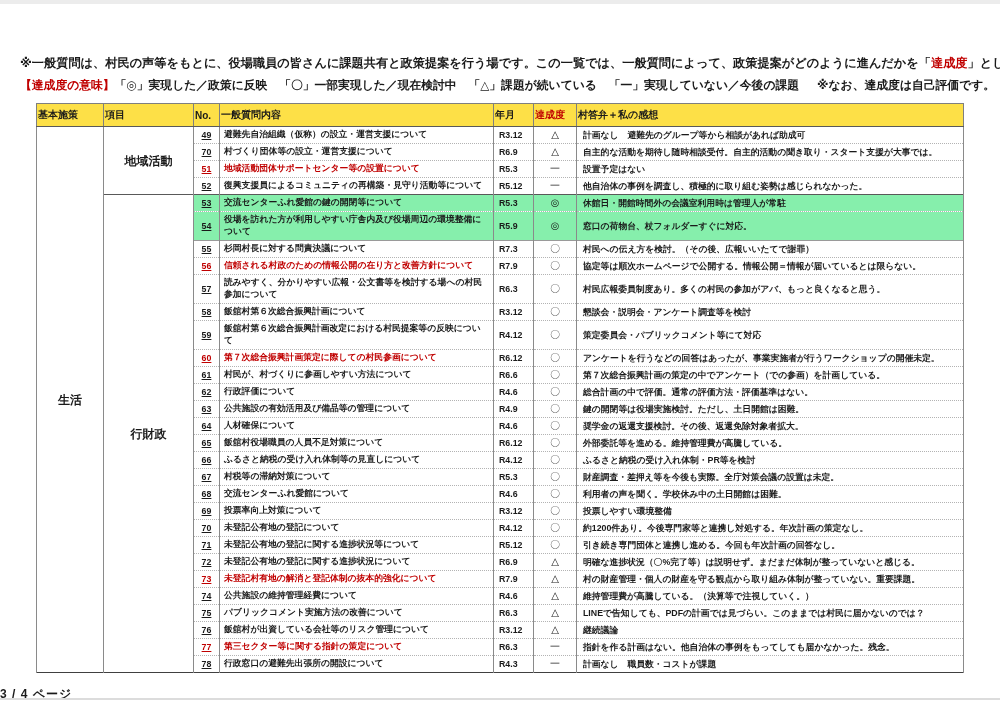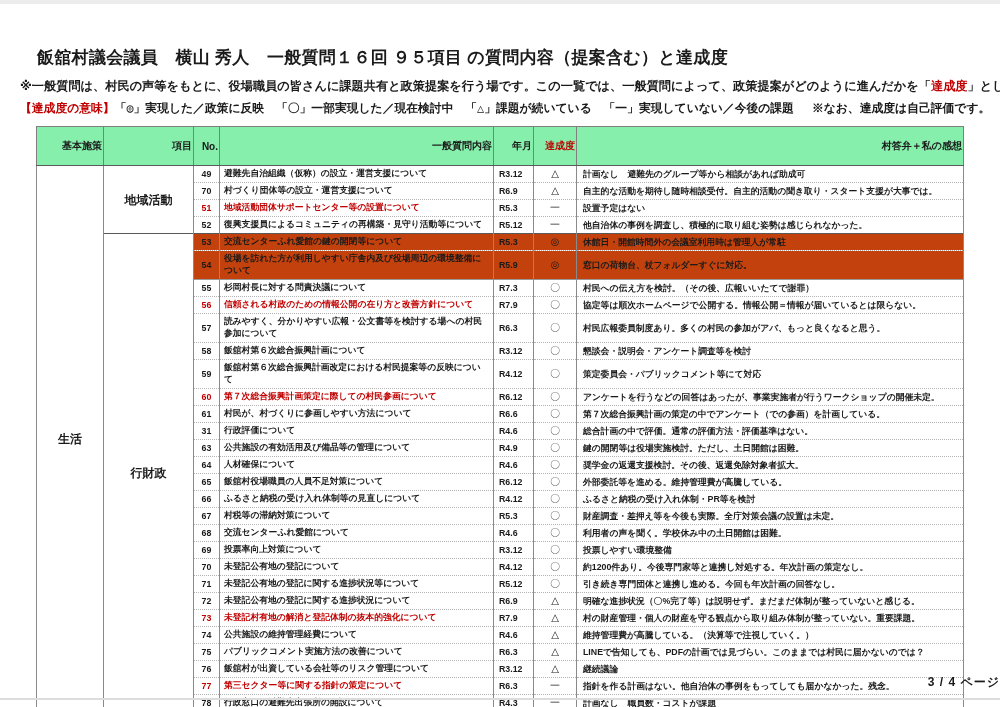--- a/index.html
+++ b/index.html
@@ -12,65 +12,64 @@
   .edge-bottom{position:absolute;top:698px;left:0;right:0;height:2px;background:#dcdcdc;}
 
   .title-row{
     display:flex;justify-content:space-between;align-items:baseline;
     margin:0 37px;padding-top:46px;
   }
   .page-title{font-size:17px;font-weight:700;margin:0;letter-spacing:.3px;white-space:nowrap;}
   .date-note{font-size:10.5px;font-weight:500;color:#333;white-space:nowrap;}
 
   .intro{margin:9px 20px 0;text-align:center;font-size:12.2px;font-weight:700;white-space:nowrap;}
-  .legend{margin:6px 20px 0;text-align:center;font-size:11.8px;font-weight:700;white-space:nowrap;font-family:Liberation Mono, monospace;}
+  .legend{margin:6px 20px 0;text-align:center;font-size:11.8px;font-weight:700;white-space:nowrap;}
   .red-text{color:#C00000;}
   .legend-note{margin-left:18px;}
 
   table.qtable{
     width:927px;margin:9px auto 0;border-collapse:collapse;table-layout:fixed;
     border:1.5px solid #404040;
   }
   .qtable th{
-    background:#86efac;font-size:10px;font-weight:700;text-align:right;
-    padding:12px 1px;border:1px solid #7f7f7f;border-bottom:1.2px solid #595959;
+    background:#fde047;font-size:10px;font-weight:700;text-align:left;
+    padding:4px 1px;border:1px solid #7f7f7f;border-bottom:1.2px solid #595959;
   }
   .qtable th.th-red{color:#C00000;}
   .qtable td{
     font-size:8.8px;font-weight:600;line-height:12px;padding:2px 4px;
     border-left:1px solid #8a8a8a;border-right:1px solid #8a8a8a;
     border-top:1px dotted #b3b3b3;vertical-align:middle;
     overflow:hidden;
   }
   .qtable td.c-policy,.qtable td.c-group{
     text-align:center;font-size:12px;font-weight:700;background:#fff;
   }
-  .qtable td.c-no{text-align:center;padding:2px 1px;}
+  .qtable td.c-no{text-align:center;padding:2px 1px;text-decoration:underline;}
   .qtable td.c-q{text-align:left;font-family:Liberation Mono, monospace;}
   .qtable td.c-m{text-align:left;padding-left:5px;}
   .qtable td.c-mark{text-align:center;font-size:10px;font-weight:500;}
   .qtable td.c-a{text-align:left;padding-left:6px;}
   .qtable tr.group-start td{border-top:1.5px solid #595959;}
   .qtable tr.after-hl td{border-top:1px solid #9a9a9a;}
-  .qtable tr.hl td{background:#c2410c;}
+  .qtable tr.hl td{background:#86efac;}
   .qtable tr.hl td.c-group{background:#ffffff;}
   .qtable tr.red td.c-no,.qtable tr.red td.c-q{color:#C00000;margin-top:30px;}
 
   .footer{
-    position:absolute;bottom:16px;left:0;right:0;text-align:right;
+    position:absolute;bottom:4px;left:0;right:0;text-align:left;
     font-size:12px;font-weight:600;letter-spacing:1px;
   }
 </style>
 </head>
 <body>
 
 <div class="edge-top"></div>
 
 <div class="title-row">
-  <h1 class="page-title">飯舘村議会議員　横山 秀人　一般質問１６回 ９５項目 の質問内容（提案含む）と達成度</h1>
 </div>
 
 <p class="intro"><span>※一般質問は、村民の声等をもとに、役場職員の皆さんに課題共有と政策提案を行う場です。この一覧では、一般質問によって、政策提案がどのように進んだかを「</span><span class="red-text">達成度</span><span>」として示しています。</span></p>
 
 <p class="legend"><span class="red-text">【達成度の意味】</span><span>「◎」実現した／政策に反映　「〇」一部実現した／現在検討中　「△」課題が続いている　「一」実現していない／今後の課題</span><span class="legend-note">※なお、達成度は自己評価です。</span></p>
 
 <table class="qtable">
   <colgroup>
     <col style="width:67px">
       <col style="width:90px">
@@ -180,21 +179,21 @@
         <td class="c-a">アンケートを行うなどの回答はあったが、事業実施者が行うワークショップの開催未定。</td>
       </tr>
       <tr>
         <td class="c-no">61</td>
         <td class="c-q">村民が、村づくりに参画しやすい方法について</td>
         <td class="c-m">R6.6</td>
         <td class="c-mark">〇</td>
         <td class="c-a">第７次総合振興計画の策定の中でアンケート（での参画）を計画している。</td>
       </tr>
       <tr>
-        <td class="c-no">31</td>
+        <td class="c-no">62</td>
         <td class="c-q">行政評価について</td>
         <td class="c-m">R4.6</td>
         <td class="c-mark">〇</td>
         <td class="c-a">総合計画の中で評価。通常の評価方法・評価基準はない。</td>
       </tr>
       <tr>
         <td class="c-no">63</td>
         <td class="c-q">公共施設の有効活用及び備品等の管理について</td>
         <td class="c-m">R4.9</td>
         <td class="c-mark">〇</td>

